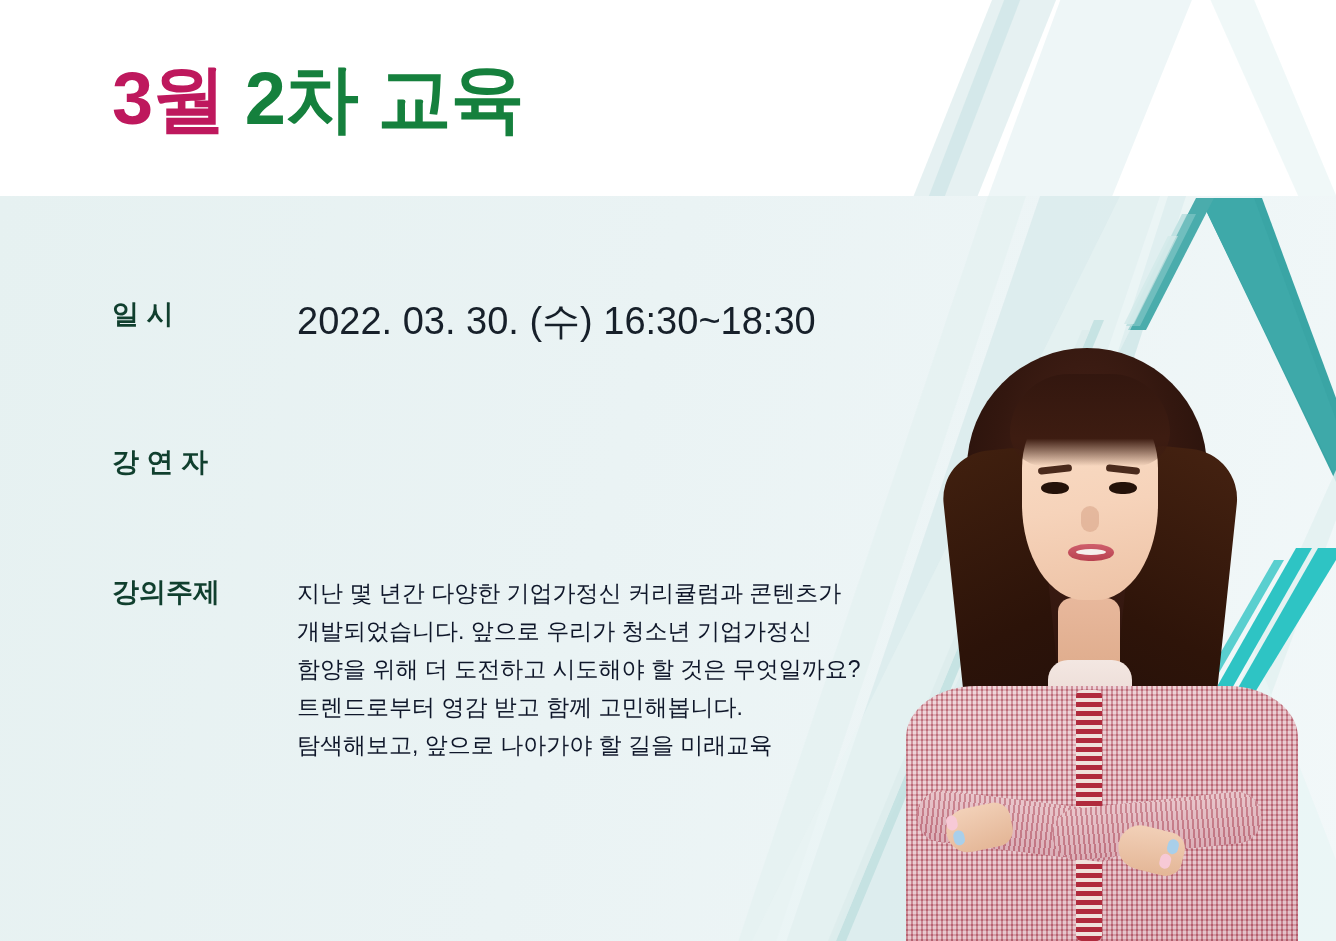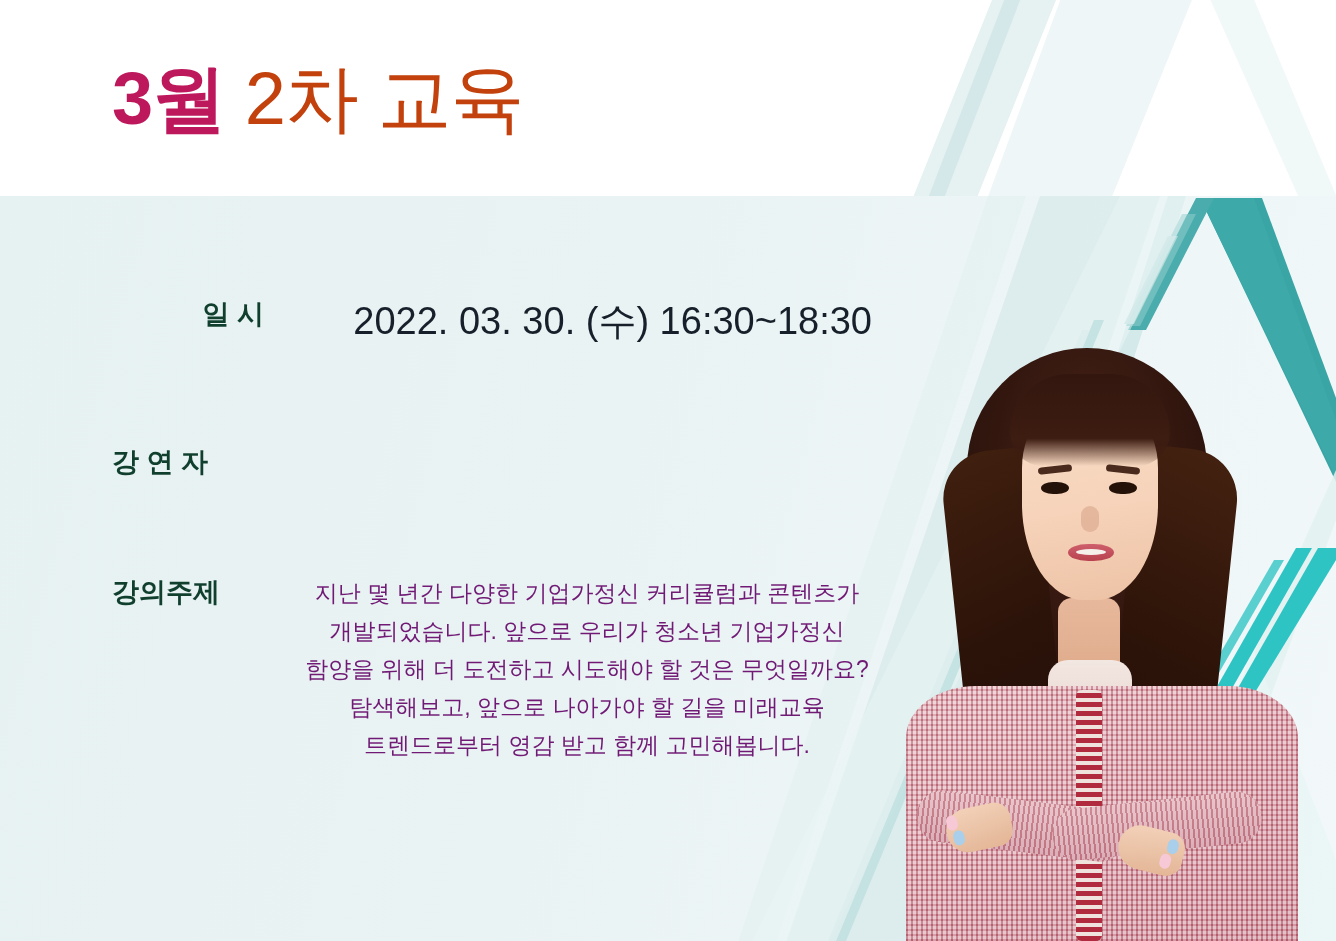--- a/index.html
+++ b/index.html
@@ -141,58 +141,57 @@
   }
 
   
   .title {
     position:absolute; left:112px; top:62px;
     font-size:74px; font-weight:bold; letter-spacing:-1px;
     line-height:1;
     white-space:nowrap;
   }
   .title .t-dark { color:#be185d; }
-  .title .t-teal { color:#c2410c; font-weight:normal; }
+  .title .t-teal { color:#15803d; font-weight:bold; }
 
   .rows {
     position:absolute; left:112px; top:296px; width:760px;
   }
   .row { position:relative; }
   .row-label {
     position:absolute; left:0; top:0;
     width:152px;
     color:#103f2e;
     font-size:27px; font-weight:bold;
     white-space:nowrap;
   }
   .row-value {
     margin-left:185px;
     color:#17202a;
     font-size:38px;
     white-space:nowrap;
   }
 
-  .row-datetime { height:148px;text-align:right; }
+  .row-datetime { height:148px; }
   .row-speaker  { height:106px; }
   .row-topic    { height:auto;margin-top:9px; }
 
   .topic-value {
     margin-left:185px;
     color:#17202a;
     font-size:31px; font-weight:bold;
     white-space:nowrap;
   }
   .topic-desc {
     margin-left:185px;
     margin-top:24px;
-    color:#701a75;
+    color:#0f172a;
     font-size:23px;
     line-height:38px;
     width:580px;
-    text-align:center;
   }
   .topic-desc div { white-space:nowrap; }
 </style>
 </head>
 <body>
 
 <div id="poster">
 
   <div class="band-header"></div>
   <div class="band-body"></div>
@@ -293,20 +292,20 @@
     <div class="row row-speaker">
       <div class="row-label">강 연 자</div>
     </div>
 
     <div class="row row-topic">
       <div class="row-label">강의주제</div>
       <div class="topic-desc">
         <div>지난 몇 년간 다양한 기업가정신 커리큘럼과 콘텐츠가</div>
         <div>개발되었습니다. 앞으로 우리가 청소년 기업가정신</div>
         <div>함양을 위해 더 도전하고 시도해야 할 것은 무엇일까요?</div>
+        <div>트렌드로부터 영감 받고 함께 고민해봅니다.</div>
         <div>탐색해보고, 앞으로 나아가야 할 길을 미래교육</div>
-        <div>트렌드로부터 영감 받고 함께 고민해봅니다.</div>
       </div>
     </div>
 
   </div>
 
 </div>
 
 </body></html>

